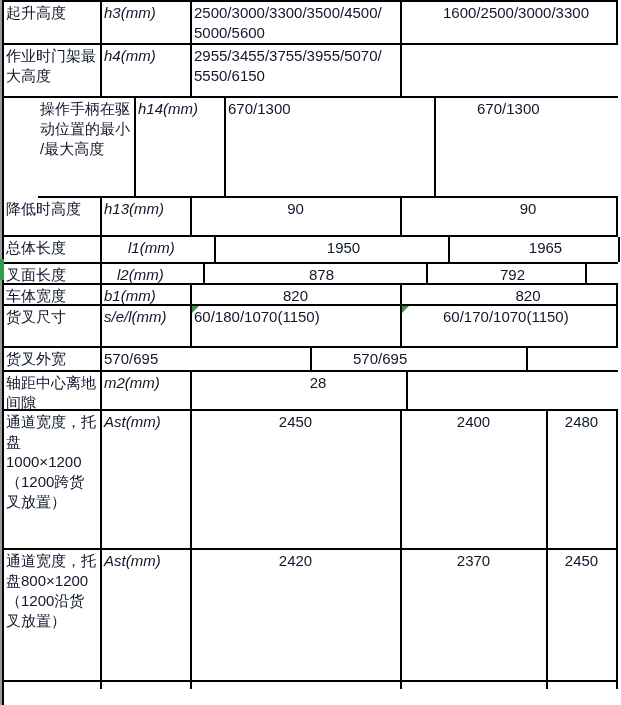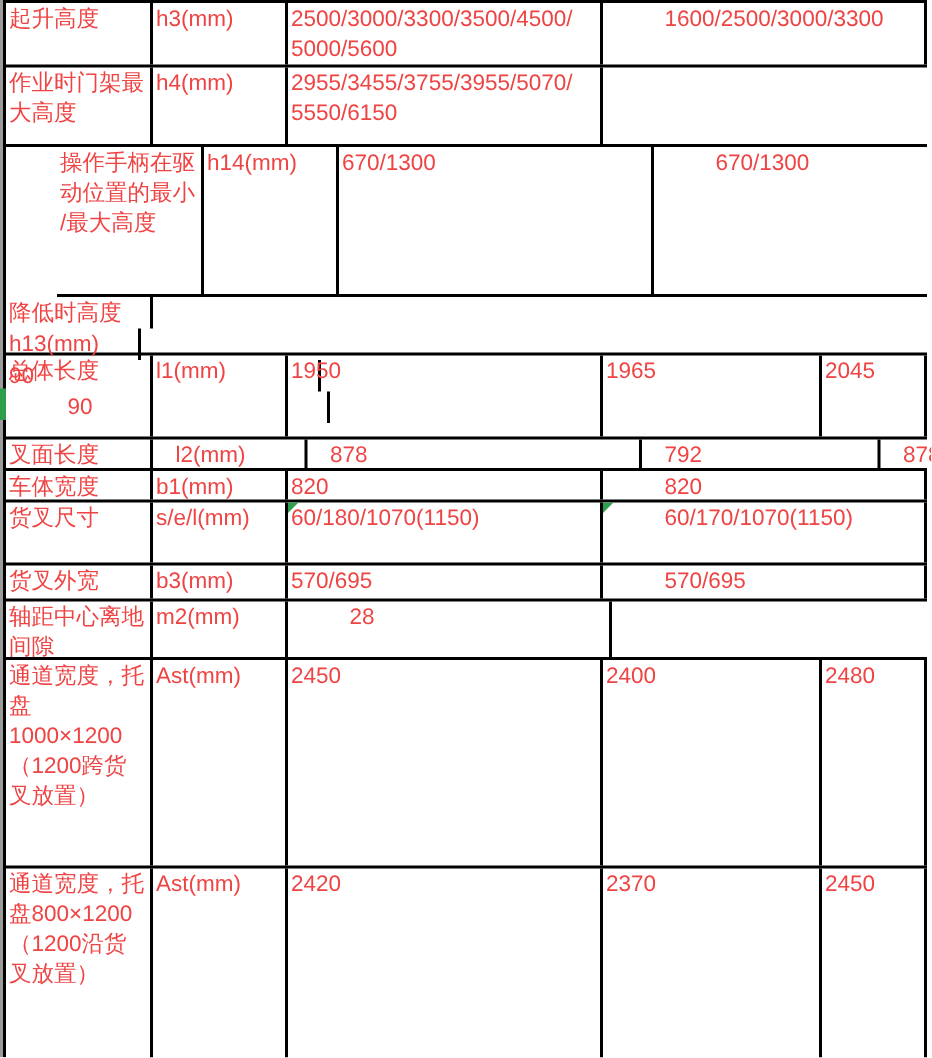--- a/index.html
+++ b/index.html
@@ -1,21 +1,21 @@
 <!DOCTYPE html>
 <html><head>
 <meta charset="utf-8">
 <style>
   html,body{margin:0;padding:0;background:#ffffff;}
   #screen{
     position:relative;
     width:621px;height:705px;
     background:#ffffff;
     font-family:"Liberation Sans","DejaVu Sans",sans-serif;
-    color:#ef4444;
+    color:#0f172a;
     overflow:hidden;
   }
   #left-strip{
     position:absolute;left:0;top:0;width:2px;height:705px;
     z-index:2;
   }
   #selection-indicator{
     position:absolute;left:0;top:259px;width:4px;height:21px;
     z-index:3;
   }
@@ -37,23 +37,23 @@
     box-sizing:border-box;
     border-right:2px solid #000;
     padding:1px 3px 0 2px;
     font-size:15px;
     line-height:20px;
     white-space:pre-line;
     overflow:hidden;
     position:relative;
     flex:0 0 auto;
   }
-  .cell.num{text-align:left;padding-right:3px;}
+  .cell.num{text-align:center;padding-right:3px;}
   .c1{width:98px;}
-  .c2{width:90px;}
+  .c2{width:90px;font-style:italic;}
   .v0{width:210px;}
   .v1{width:146px;}
   .v2{width:70px;}
   .vm{width:216px;padding-left:41px;}
   .err-tri{
     position:absolute;left:0;top:0;
     width:0;height:0;
     border-top:7px solid #2e9e4c;
     border-right:7px solid transparent;
   }
@@ -80,27 +80,27 @@
 5550/6150</div>
       </div>
       <div class="row" style="height: 100px; margin-left: 34px;">
         <div class="cell c1">操作手柄在驱
 动位置的最小
 /最大高度</div>
         <div class="cell c2">h14(mm)</div>
         <div class="cell v0">670/1300</div>
         <div class="cell vm">670/1300</div>
       </div>
-      <div class="row" style="height: 39px; flex-direction: column;">
+      <div class="row" style="height: 39px;">
         <div class="cell c1">降低时高度</div>
         <div class="cell c2">h13(mm)</div>
         <div class="cell v0 num">90</div>
         <div class="cell vm num">90</div>
       </div>
-      <div class="row" style="height: 56px;">
+      <div class="row" style="height: 27px; gap: 24px;">
         <div class="cell c1">总体长度</div>
         <div class="cell c2">l1(mm)</div>
         <div class="cell v0 num">1950</div>
         <div class="cell v1 num">1965</div>
         <div class="cell v2 num">2045</div>
       </div>
       <div class="row" style="height: 21px; gap: 13px;">
         <div class="cell c1">叉面长度</div>
         <div class="cell c2">l2(mm)</div>
         <div class="cell v0 num">878</div>
@@ -114,21 +114,20 @@
         <div class="cell vm num">820</div>
       </div>
       <div class="row" style="height: 42px;">
         <div class="cell c1">货叉尺寸</div>
         <div class="cell c2">s/e/l(mm)</div>
         <div class="cell v0">60/180/1070(1150)<span class="err-tri" style="border-top-color: rgb(46, 158, 76);"></span></div>
         <div class="cell vm">60/170/1070(1150)<span class="err-tri" style="border-top-color: rgb(46, 158, 76);"></span></div>
       </div>
       <div class="row" style="height: 24px;">
         <div class="cell c1">货叉外宽</div>
-        <div class="cell c2">b3(mm)</div>
         <div class="cell v0">570/695</div>
         <div class="cell vm">570/695</div>
       </div>
       <div class="row" style="height: 39px;">
         <div class="cell c1">轴距中心离地
 间隙</div>
         <div class="cell c2">m2(mm)</div>
         <div class="cell vm num">28</div>
       </div>
       <div class="row" style="height: 139px;">

